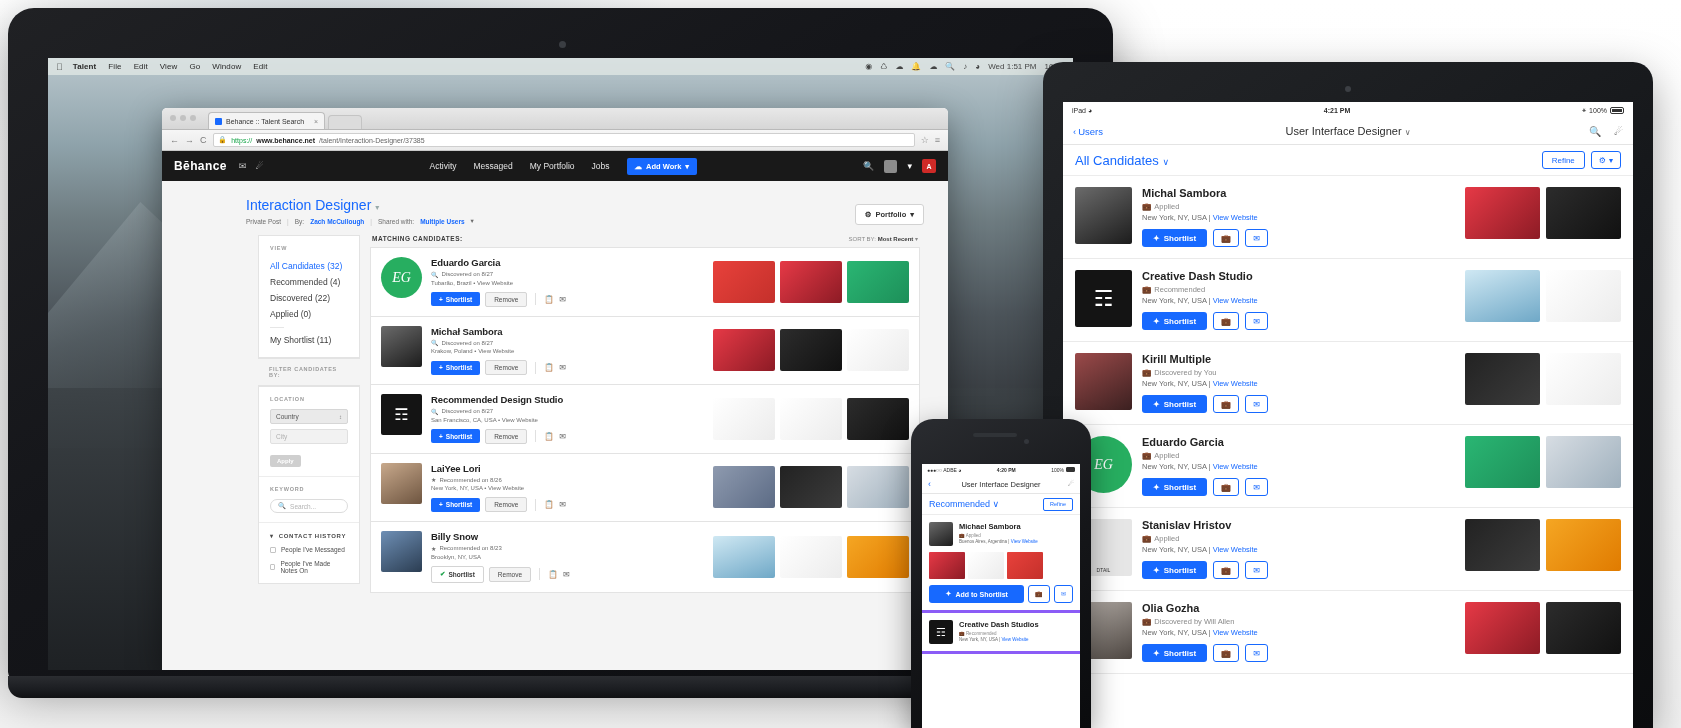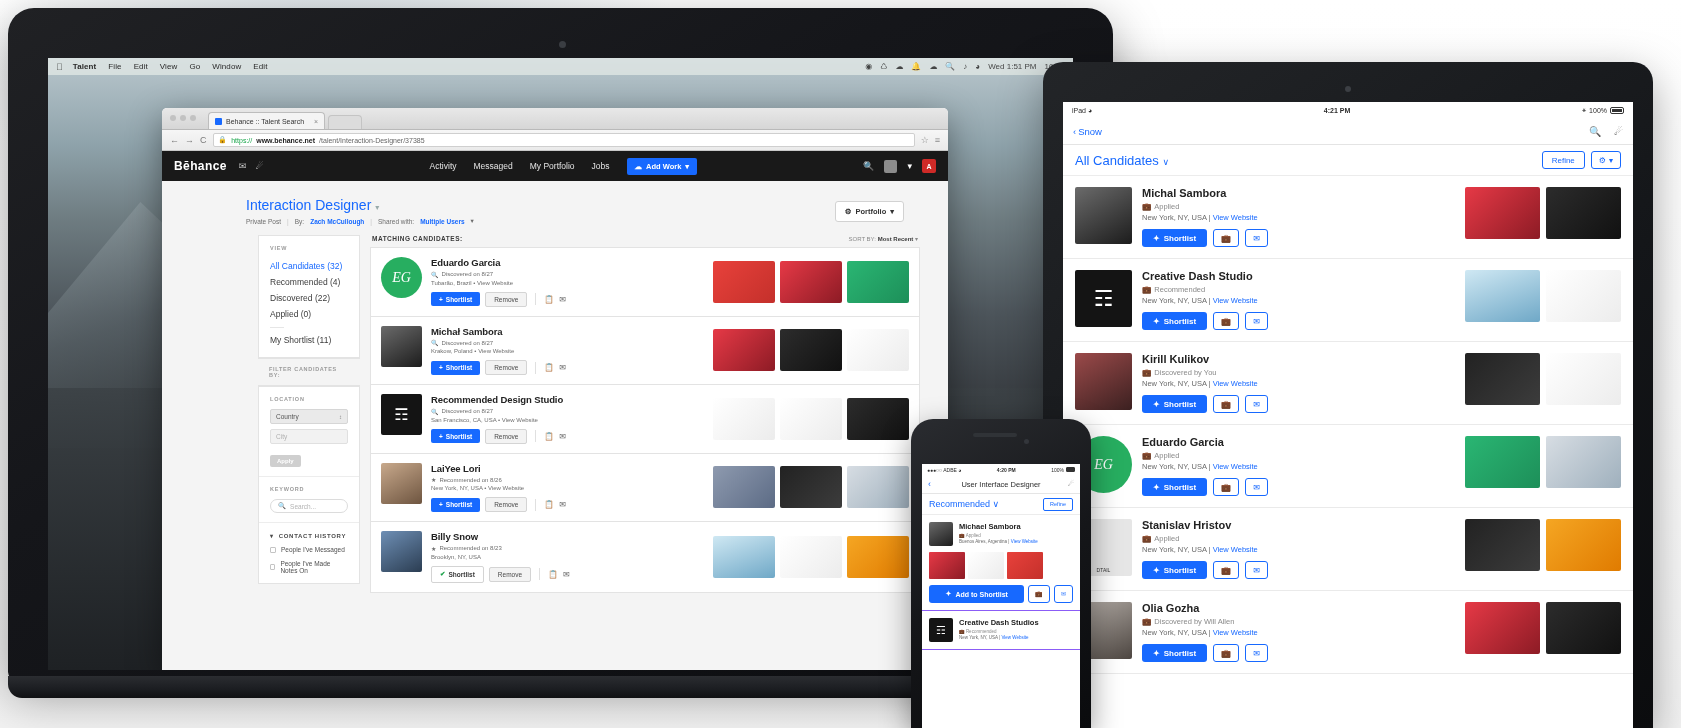--- a/index.html
+++ b/index.html
@@ -119,21 +119,21 @@
   
   .subtabs {
     height:27px; background:#fff; border-bottom:1px solid #e2e2e2;
     display:flex; align-items:center; justify-content:center; gap:24px; font-size:7.5px; letter-spacing:.6px; color:#777;
   }
   .subtab { padding:7px 0 6px; }
   .subtab.active { color:#1769ff; border-bottom:2px solid #1769ff; }
 
   
   .pagewrap { background:#f4f4f4; height:505px; overflow:hidden; }
-  .phead { padding:16px 44px 10px 84px; background:#f4f4f4; display:flex; align-items:center; }
+  .phead { padding:16px 24px 10px 84px; background:#f4f4f4; display:flex; align-items:flex-end; }
   .ptitle { font-size:14px; color:#1769ff; font-weight:normal; }
   .ptitle .car { font-size:8px; color:#9aa; margin-left:4px; }
   .pmeta { font-size:6.5px; color:#6d6d6d; margin-top:4px; display:flex; gap:6px; align-items:center; }
   .pmeta a { color:#1769ff; font-weight:bold; }
   .pmeta .sep { color:#c8c8c8; }
   .settings-btn {
     margin-left:auto; background:#fff; border:1px solid #d2d2d2; border-radius:3px;
     font-size:7.5px; color:#333; padding:5px 9px; display:flex; align-items:center; gap:4px; font-weight:bold;
   }
 
@@ -247,21 +247,21 @@
   .ip-screen { position:absolute; left:11px; top:45px; width:158px; height:264px; background:#fff; overflow:hidden; }
   .ips-status { height:11px; display:flex; align-items:center; padding:0 5px; font-size:5px; color:#2b2b2b; }
   .ips-status .mid { flex:1; text-align:center; font-weight:bold; }
   .ips-nav { height:19px; border-bottom:1px solid #e5e5e5; display:flex; align-items:center; padding:0 6px; position:relative; }
   .ips-back { color:#1769ff; font-size:9px; }
   .ips-title { position:absolute; left:0; right:0; text-align:center; font-size:7.5px; color:#2d2d2d; }
   .ips-nav .bell { margin-left:auto; font-size:7px; color:#4a4a4a; z-index:1; }
   .ips-filt { height:21px; display:flex; align-items:center; padding:0 7px; border-bottom:1px solid #ececec; }
   .ips-filt .lab { color:#1769ff; font-size:9px; }
   .ips-filt .refine { margin-left:auto; border:1px solid #1769ff; color:#1769ff; border-radius:2px; font-size:5.5px; padding:2.5px 6px; }
-  .ips-card { padding:7px; border-bottom:1px solid #8b5cf6; }
+  .ips-card { padding:7px; border-bottom:3px solid #8b5cf6; }
   .ips-top { display:flex; gap:6px; }
   .ips-av { width:24px; height:24px; background:#ccc; border-radius:2px; flex:0 0 auto; overflow:hidden; position:relative; }
   .ips-name { font-size:7.5px; font-weight:bold; color:#222; }
   .ips-stat { font-size:4.5px; color:#8a8a8a; margin-top:2px; }
   .ips-loc { font-size:4.5px; color:#6a6a6a; margin-top:1px; }
   .ips-loc a { color:#1769ff; }
   .ips-thumbs { display:flex; gap:3px; margin-top:6px; }
   .ips-thumb { width:36px; height:27px; border-radius:1px; overflow:hidden; background:#eee; position:relative; }
   .ips-addbtn { background:#1769ff; color:#fff; font-size:7px; font-weight:bold; border-radius:3px; padding:5px 0; text-align:center; margin-top:6px; display:flex; align-items:center; justify-content:center; gap:4px; }
   .ips-sq { flex:0 0 auto; border:1px solid #1769ff; border-radius:3px; color:#1769ff; font-size:6px; padding:4px 6px; }
@@ -626,21 +626,25 @@
         <span class="mid">4:21 PM</span>
         <span class="batt">
           <span>⚹</span>
           <span>100%</span>
           <span class="batt-ico"></span>
         </span>
       </div>
       <div class="ios-navbar">
         <span class="ios-back">
           <span>‹</span>
-          <span>Snow</span>
+          <span>Users</span>
+        </span>
+        <span class="ios-title">
+          <span>User Interface Designer</span>
+          <span class="car">∨</span>
         </span>
         <span class="rico">
           <span>🔍</span>
           <span>☄</span>
         </span>
       </div>
       <div class="ios-filterbar">
         <span class="ios-filt">
           <span>All Candidates</span>
           <span class="car">∨</span>
@@ -698,21 +702,21 @@
         </div>
         <div class="ipad-thumbs">
           <span class="ipad-thumb t11"></span>
           <span class="ipad-thumb t5"></span>
         </div>
       </div>
 
       <div class="ipad-row">
         <div class="ipad-av av-kirill"></div>
         <div class="ipad-info">
-          <div class="ipad-name">Kirill Kulikov</div>
+          <div class="ipad-name">Kirill Multiple</div>
           <div class="ipad-stat">
               <span>💼</span>
               <span>Discovered by You</span>
             </div>
           <div class="ipad-loc"><span>New York, NY, USA</span> <span>|</span> <a>View Website</a></div>
           <div class="ipad-btns">
             <span class="pbtn">
                 <span>✦</span>
                 <span>Shortlist</span>
               </span>

